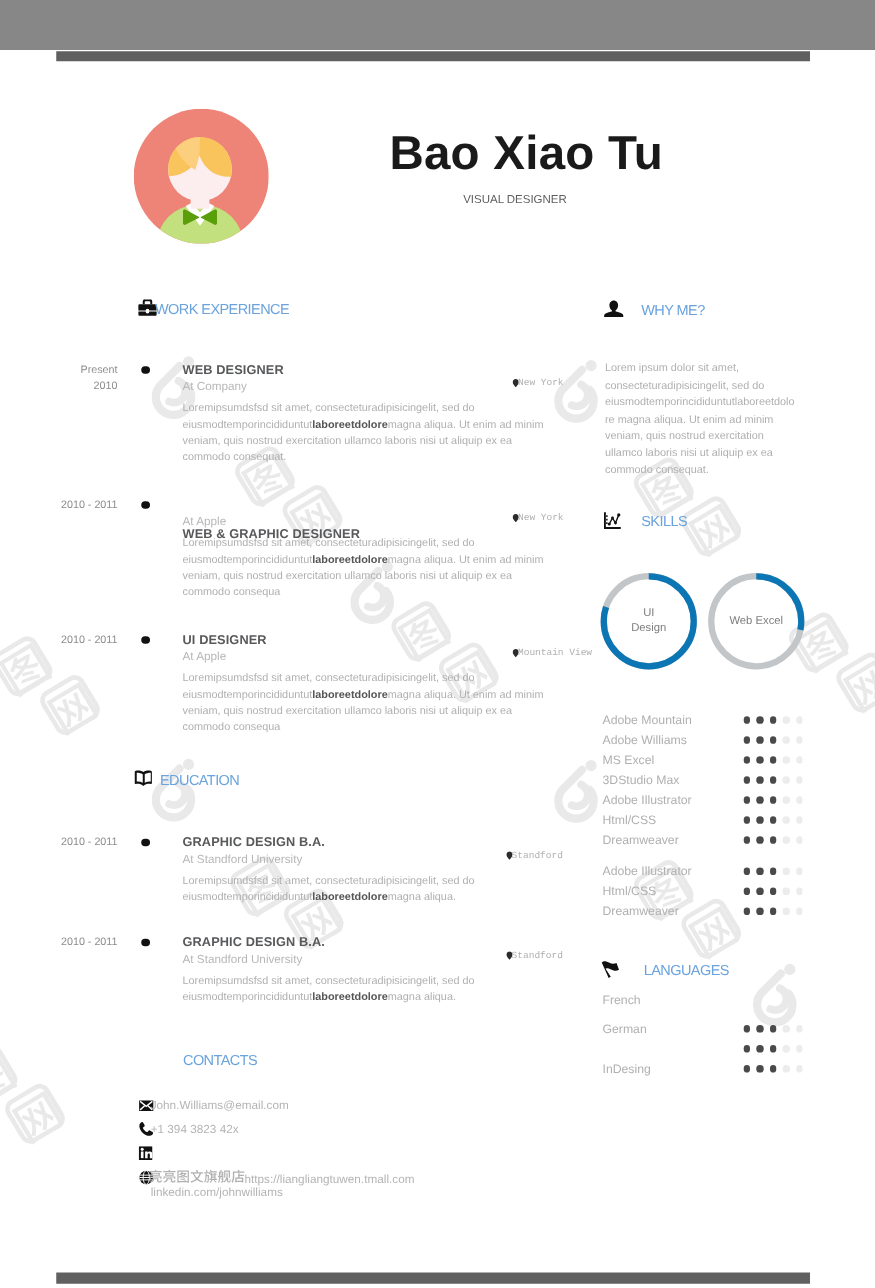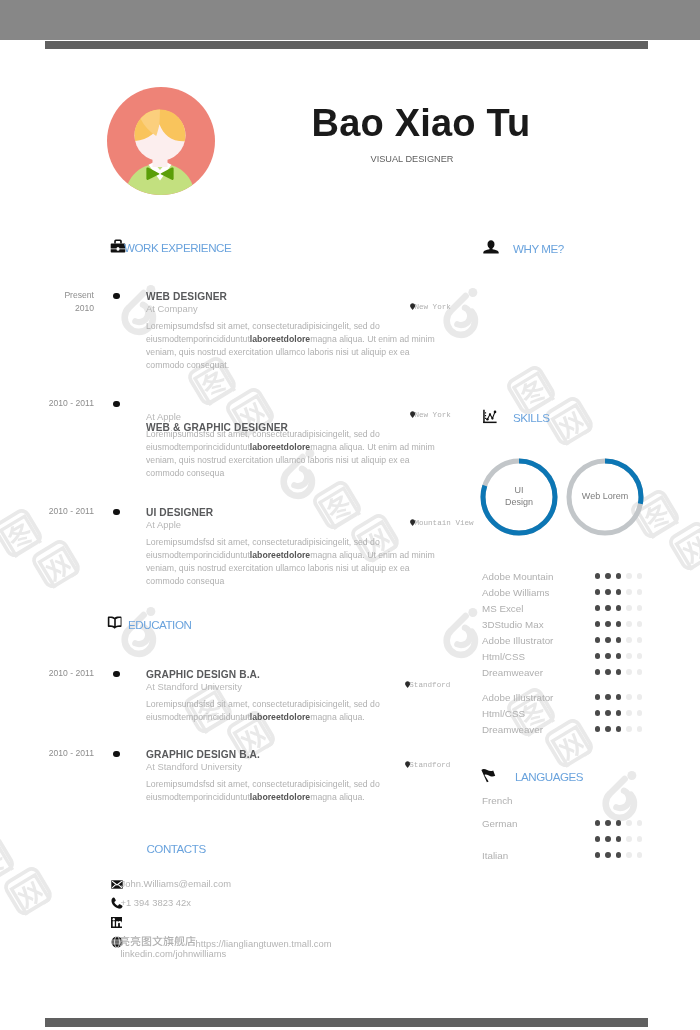--- a/index.html
+++ b/index.html
@@ -239,38 +239,39 @@
           </g>
         </svg><svg class="cjkg" width="11" height="11" viewBox="0 0 200 200">
           <g transform="translate(0,168) scale(1,-1)">
             <path d="M29 144H72V129H29ZM67 144H84V4Q84 -2 83 -6Q81 -10 77 -12Q73 -14 67 -15Q61 -15 52 -15Q52 -12 50 -7Q49 -2 47 1Q53 1 58 1Q63 1 64 1Q66 1 67 2Q67 2 67 4ZM21 144H38V70Q38 59 37 48Q37 36 35 24Q33 12 30 2Q27 -9 21 -18Q20 -17 17 -15Q14 -13 11 -11Q9 -9 7 -9Q14 2 17 16Q20 29 21 43Q21 57 21 70ZM40 118 52 123Q56 116 59 108Q62 101 64 95L51 89Q50 95 47 103Q43 111 40 118ZM44 169 64 166Q61 158 58 150Q55 142 52 136L37 139Q39 146 41 154Q43 163 44 169ZM8 83H80V67H8ZM39 56 51 61Q56 54 59 46Q63 38 65 32L53 26Q51 32 47 41Q44 49 39 56ZM97 159H182V55H164V143H114V55H97ZM138 55H155V9Q155 5 156 4Q158 2 161 2H171Q174 2 175 5Q177 7 177 15Q178 22 178 35Q182 33 186 31Q190 29 193 28Q192 13 191 4Q189 -5 185 -8Q180 -12 171 -12H158Q147 -12 142 -8Q138 -4 138 7ZM130 128H147V89Q147 77 145 63Q143 49 138 35Q133 21 123 8Q113 -5 97 -15Q96 -13 94 -10Q91 -8 89 -5Q87 -3 85 -2Q100 8 109 19Q118 30 123 43Q127 55 129 67Q130 79 130 90Z" fill="#b0b0b0"></path>
           </g>
         </svg><svg class="cjkg" width="11" height="11" viewBox="0 0 200 200">
           <g transform="translate(0,168) scale(1,-1)">
             <path d="M110 99H184V82H110ZM68 10H165V-6H68ZM101 121H121V47H101ZM58 59H175V-14H155V41H77V-14H58ZM33 145H190V127H33ZM24 145H43V94Q43 82 43 67Q42 53 40 38Q37 23 33 9Q29 -5 22 -17Q20 -15 17 -13Q14 -11 11 -9Q8 -7 5 -6Q12 5 15 18Q19 30 21 44Q23 57 23 70Q24 83 24 94ZM92 164 111 169Q115 162 119 154Q122 147 124 141L104 136Q103 142 99 150Q96 158 92 164Z" fill="#b0b0b0"></path>
           </g>
         </svg></span><span>https://liangliangtuwen.tmall.com</span></div>
+<div class="whytext">Lorem ipsum dolor sit amet, consecteturadipisicingelit, sed do eiusmodtemporincididuntutlaboreetdolore magna aliqua. Ut enim ad minim veniam, quis nostrud exercitation ullamco laboris nisi ut aliquip ex ea commodo consequat.</div>
 <div class="abs" style="left:480px;top:458px;width:78px;height:78px">
       <svg width="78" height="78" viewBox="0 0 78 78" xmlns="http://www.w3.org/2000/svg">
         <circle cx="39" cy="39" r="36" fill="none" stroke="#c2c6c9" stroke-width="5"></circle>
         <circle cx="39" cy="39" r="36" fill="none" stroke="#0c76b4" stroke-width="5" stroke-dasharray="180.96 45.24" transform="rotate(-90 39 39)"></circle>
       </svg>
     </div>
 <div class="ringlabel" style="left:483px;top:484px;width:72px">
       <div>UI</div>
       <div>Design</div>
     </div>
 <div class="abs" style="left:566px;top:458px;width:78px;height:78px">
       <svg width="78" height="78" viewBox="0 0 78 78" xmlns="http://www.w3.org/2000/svg">
         <circle cx="39" cy="39" r="36" fill="none" stroke="#c2c6c9" stroke-width="5"></circle>
         <circle cx="39" cy="39" r="36" fill="none" stroke="#0c76b4" stroke-width="5" stroke-dasharray="63.33 162.86" transform="rotate(-90 39 39)"></circle>
       </svg>
     </div>
 <div class="ringlabel" style="left:569px;top:490px;width:72px">
-      <div>Web Lorem</div>
+      <div>Web Excel</div>
     </div>
 <div class="skillrow" style="left:482px;top:570.5px">Adobe Mountain</div>
 <div class="dot" style="left:594.6px;top:573.2px;background:#4a4a4a"></div>
     <div class="dot" style="left:605.1px;top:573.2px;background:#4a4a4a"></div>
     <div class="dot" style="left:615.6px;top:573.2px;background:#4a4a4a"></div>
     <div class="dot" style="left:626.1px;top:573.2px;background:#ececec"></div>
     <div class="dot" style="left:636.6px;top:573.2px;background:#ececec"></div>
 <div class="skillrow" style="left:482px;top:586.5px">Adobe Williams</div>
 <div class="dot" style="left:594.6px;top:589.2px;background:#4a4a4a"></div>
     <div class="dot" style="left:605.1px;top:589.2px;background:#4a4a4a"></div>
@@ -330,21 +331,21 @@
     <div class="dot" style="left:605.1px;top:820.2px;background:#4a4a4a"></div>
     <div class="dot" style="left:615.6px;top:820.2px;background:#4a4a4a"></div>
     <div class="dot" style="left:626.1px;top:820.2px;background:#ececec"></div>
     <div class="dot" style="left:636.6px;top:820.2px;background:#ececec"></div>
 <div class="skillrow" style="left:482px;top:795px">French</div>
 <div class="dot" style="left:594.6px;top:836.2px;background:#4a4a4a"></div>
     <div class="dot" style="left:605.1px;top:836.2px;background:#4a4a4a"></div>
     <div class="dot" style="left:615.6px;top:836.2px;background:#4a4a4a"></div>
     <div class="dot" style="left:626.1px;top:836.2px;background:#ececec"></div>
     <div class="dot" style="left:636.6px;top:836.2px;background:#ececec"></div>
-<div class="skillrow" style="left:482px;top:849.5px">Italian</div>
+<div class="skillrow" style="left:482px;top:849.5px">InDesing</div>
 <div class="dot" style="left:594.6px;top:852.2px;background:#4a4a4a"></div>
     <div class="dot" style="left:605.1px;top:852.2px;background:#4a4a4a"></div>
     <div class="dot" style="left:615.6px;top:852.2px;background:#4a4a4a"></div>
     <div class="dot" style="left:626.1px;top:852.2px;background:#ececec"></div>
     <div class="dot" style="left:636.6px;top:852.2px;background:#ececec"></div>
 <div id="wm"><svg width="700" height="1030" viewBox="0 0 700 1030" xmlns="http://www.w3.org/2000/svg">
         <g transform="translate(136,304) scale(0.345) translate(-52,-56)" opacity="1">
           <path fill="none" stroke="#e9e9e9" stroke-width="19" stroke-linecap="round" d="M74 24 L32 66 A41 41 0 1 0 92 70"></path>
           <path fill="none" stroke="#e9e9e9" stroke-width="18" stroke-linecap="round" d="M72 58 A26 26 0 1 1 50 106"></path>
           <circle cx="95" cy="14" r="13" fill="#e9e9e9"></circle>

